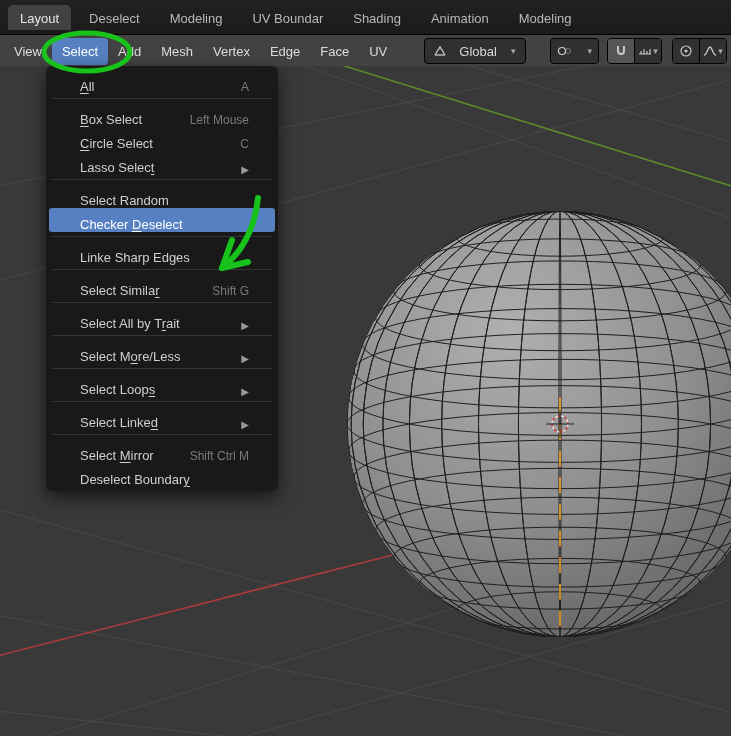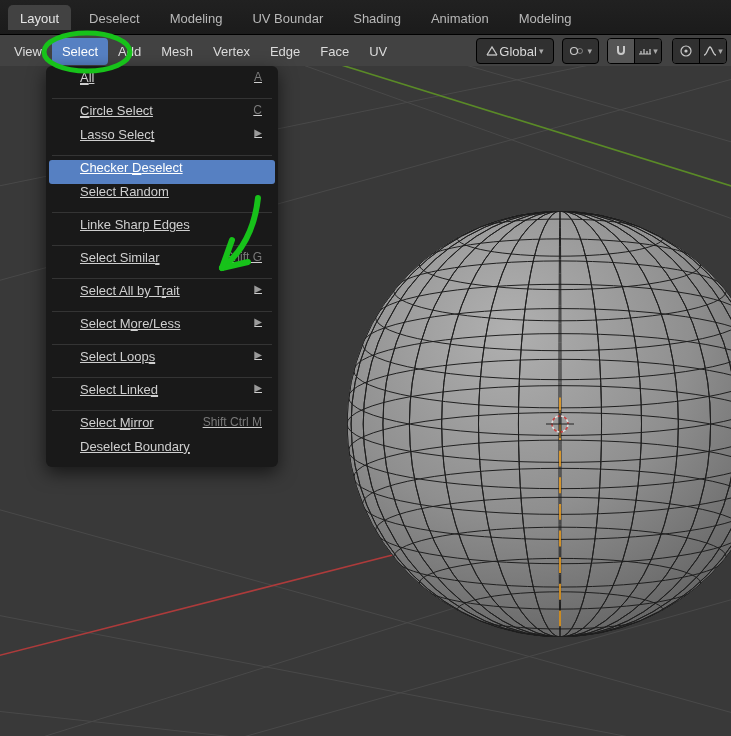--- a/index.html
+++ b/index.html
@@ -45,27 +45,28 @@
     padding: 6px 10px;
     border-radius: 4px;
     color: #dcdcdc;
   }
   .hmenu.open {
     background: #5680c2;
     color: #fff;
   }
   .spacer { flex: 1; }
   .pill {
-    display: flex; align-items: center; gap: 0;
+    display: flex; align-items: center; gap: 12px;
     background: #303030;
     border: 1px solid #000;
     border-radius: 4px;
     padding: 3px 10px 3px 8px;
     color: #d8d8d8;
     height: 18px;
+    margin-left: 16px;
   }
   .iconbtn {
     width: 26px; height: 24px;
     background: #303030;
     border: 1px solid #000;
     border-radius: 4px;
     display: flex; align-items: center; justify-content: center;
   }
   
   .chev { font-size: 9px; color:#aaa; margin-left:2px;}
@@ -82,26 +83,25 @@
     position: absolute;
     left: 46px; top: 66px;
     width: 232px;
     background: #191919;
     border-radius: 6px;
     box-shadow: 0 6px 18px rgba(0,0,0,.6);
     padding: 4px 0;
     z-index: 50;
   }
   .mi {
-    display: flex; align-items: flex-start;
+    display: flex; align-items: flex-end;
     height: 24px;
-    padding: 0 16px 0 34px;
+    padding: 0 29px 0 34px;
     color: #cfcfcf;
     position: relative;
-    text-decoration: underline;
   }
   .mi .shortcut {
     margin-left: auto;
     color: #7a7a7a;
     font-size: 12px;
   }
   .mi .arrow {
     margin-left: auto;
     color: #9a9a9a;
     font-size: 10px;
@@ -295,33 +295,37 @@
   </svg>
 </div>
 
 <div class="menu" id="menu">
     <div class="mi">
       <span><u>A</u>ll</span>
       <span class="shortcut">A</span>
     </div>
     <div class="msep"></div>
     <div class="mi">
+      <span><u>B</u>ox Select</span>
+      <span class="shortcut">Left Mouse</span>
+    </div>
+    <div class="mi">
       <span><u>C</u>ircle Select</span>
       <span class="shortcut">C</span>
     </div>
     <div class="mi">
       <span>Lasso Selec<u>t</u></span>
       <span class="arrow">▶</span>
     </div>
     <div class="msep"></div>
+    <div class="mi">
+      <span>Select Random</span>
+    </div>
     <div class="mi highlight">
       <span>Checker <u>D</u>eselect</span>
-    </div>
-    <div class="mi">
-      <span>Select Random</span>
     </div>
     <div class="msep"></div>
     <div class="mi">
       <span>Linke Sharp Edges</span>
     </div>
     <div class="msep"></div>
     <div class="mi">
       <span>Select Simila<u>r</u></span>
       <span class="shortcut">Shift G</span>
     </div>

